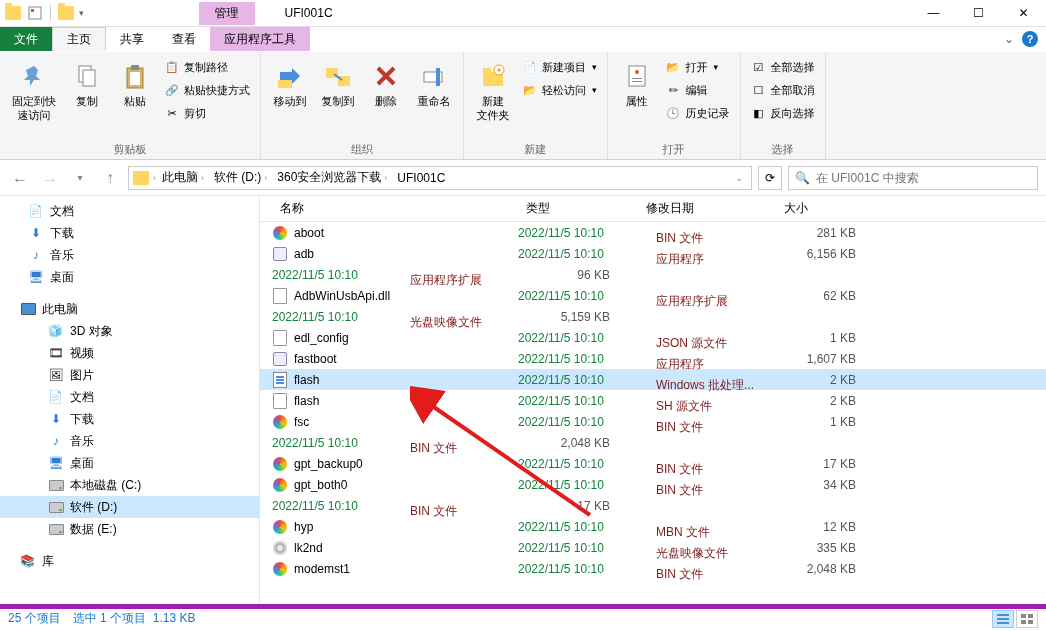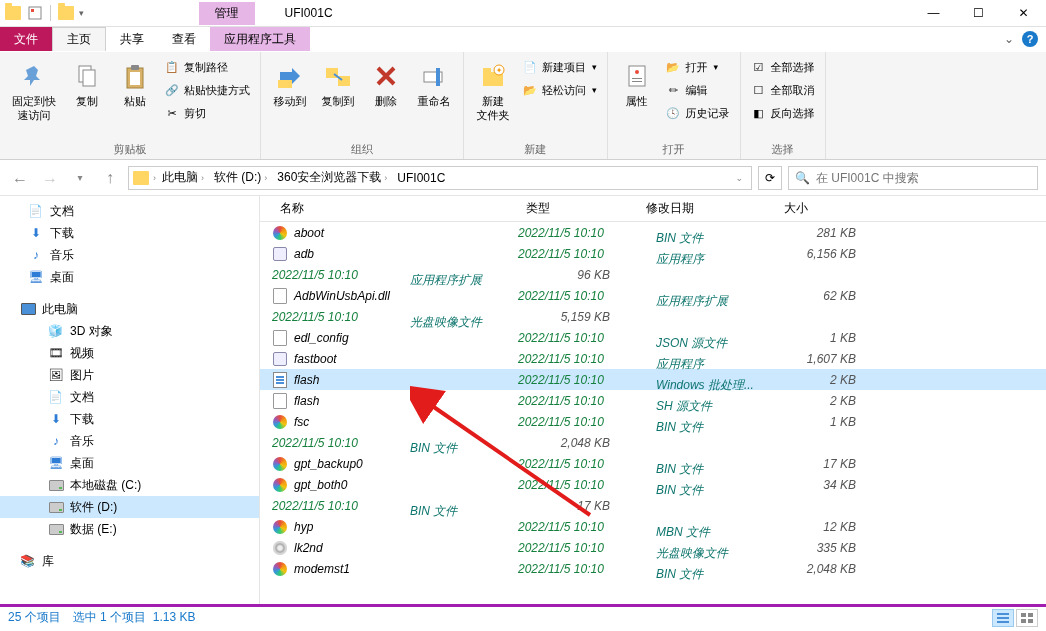--- a/index.html
+++ b/index.html
@@ -14,21 +14,21 @@
 .qat-sep { width: 1px; height: 16px; background: #ccc; margin: 0 2px; }
 .qat-dropdown { font-size: 9px; color: #666; cursor: pointer; }
 .titlebar-tab { background: #e6b7e6; padding: 3px 16px; font-size: 12px; margin-left: 115px; }
 .titlebar-title { margin-left: 30px; font-size: 12px; }
 .titlebar-right { margin-left: auto; display: flex; }
 .winbtn { width: 45px; height: 27px; display: flex; align-items: center; justify-content: center; font-size: 12px; cursor: pointer; }
 
 
 .menutabs { height: 25px; background: #fff; display: flex; align-items: stretch; border-bottom: 1px solid transparent; position: relative; }
 .menutab { padding: 4px 14px; font-size: 12px; cursor: pointer; display: flex; align-items: center; }
-.menutab.file { background: #be185d; color: #fff; }
+.menutab.file { background: #15803d; color: #fff; }
 .menutab.active { background: #f5f5f5; border: 1px solid #d0d0d0; border-bottom: none; }
 .menutab.pink { background: #e6b7e6; }
 .menutabs-right { margin-left: auto; display: flex; align-items: center; padding-right: 8px; gap: 8px; }
 .help-icon { width: 16px; height: 16px; border-radius: 50%; background: #1979ca; color: #fff; display: flex; align-items: center; justify-content: center; font-size: 11px; font-weight: bold; }
 
 
 .ribbon { height: 108px; background: #f5f5f5; border-bottom: 1px solid #d0d0d0; display: flex; }
 .ribbon-group { border-right: 1px solid #e0e0e0; padding: 4px 6px 2px 6px; display: flex; flex-direction: column; }
 .ribbon-group-content { flex: 1; display: flex; align-items: flex-start; gap: 2px; }
 .ribbon-group-label { text-align: center; font-size: 11px; color: #666; padding-top: 2px; }
@@ -65,34 +65,34 @@
 .tree-gap { height: 10px; }
 
 .filepane { flex: 1; display: flex; flex-direction: column; position: relative; }
 .fileheader { display: flex; border-bottom: 1px solid #e5e5e5; height: 26px; align-items: center; padding-left: 12px; }
 .fileheader-col { font-size: 12px; padding: 4px 8px; cursor: pointer; }
 .fh-name { width: 246px; }
 .fh-date { width: 138px; }
 .fh-type { width: 120px; }
 .fh-size { width: 90px; text-align: left; }
 
-.filelist { flex: 1; overflow-y: auto; font-style: italic; }
+.filelist { flex: 1; overflow-y: auto; }
 .filelist::-webkit-scrollbar { width: 16px; }
 .filelist::-webkit-scrollbar-track { background: #f0f0f0; }
 .filelist::-webkit-scrollbar-thumb { background: #c0c0c0; }
 .filerow { display: flex; align-items: center; height: 21px; padding-left: 12px; cursor: pointer; font-size: 12px; }
 .filerow.selected { background: #cce8ff; }
 .fc-name { width: 246px; display: flex; align-items: center; gap: 6px; }
 .fc-date { width: 138px; color: #15803d; }
-.fc-type { width: 120px; color: #0f766e; white-space: nowrap; overflow: hidden; text-overflow: ellipsis; margin-top: 12px; }
+.fc-type { width: 120px; color: #7f1d1d; white-space: nowrap; overflow: hidden; text-overflow: ellipsis; margin-top: 12px; }
 .fc-size { width: 90px; text-align: right; color: #555; padding-right: 10px; }
 .file-icon { width: 16px; height: 16px; flex-shrink: 0; display: flex; align-items: center; justify-content: center; }
 
 
-.statusbar { height: 24px; border-top: 3px solid #a21caf; display: flex; align-items: center; padding: 0 8px; font-size: 12px; color: #1979ca; gap: 12px; }
+.statusbar { height: 24px; border-top: 5px solid #a21caf; display: flex; align-items: center; padding: 0 8px; font-size: 12px; color: #1979ca; gap: 12px; }
 .statusbar-right { margin-left: auto; display: flex; gap: 2px; }
 .viewbtn { width: 22px; height: 18px; border: 1px solid #ccc; display: flex; align-items: center; justify-content: center; cursor: pointer; background: #fff; }
 .viewbtn.active { background: #cce8ff; border-color: #99c9ef; }
 
 
 .arrow-annotation { position: absolute; pointer-events: none; z-index: 1000; }
 
 
 .ico-doc { width: 14px; height: 16px; background: #fff; border: 1px solid #999; border-radius: 1px; }
 .ico-color { width: 14px; height: 14px; border-radius: 50%; background: conic-gradient(#e74c3c, #f39c12, #f1c40f, #2ecc71, #3498db, #9b59b6, #e74c3c); }

